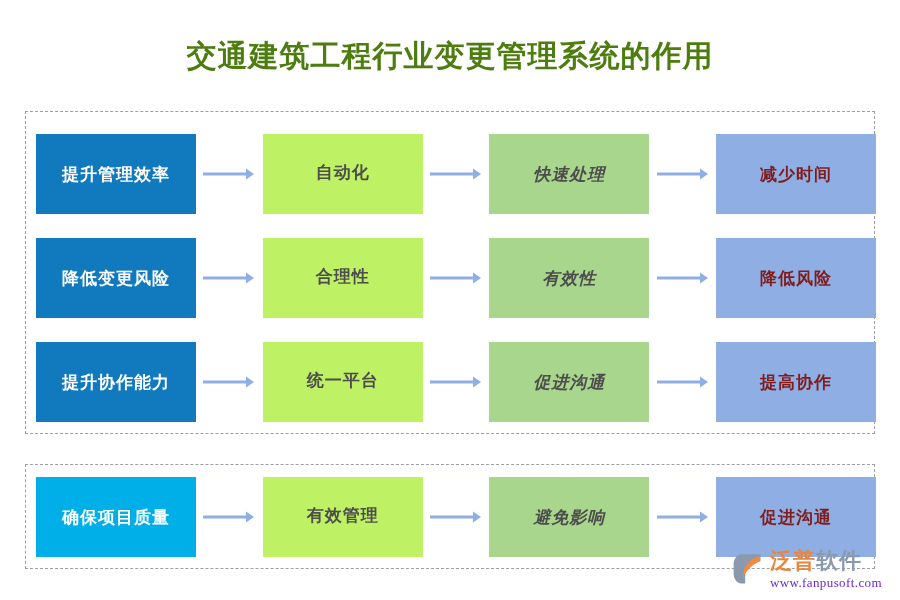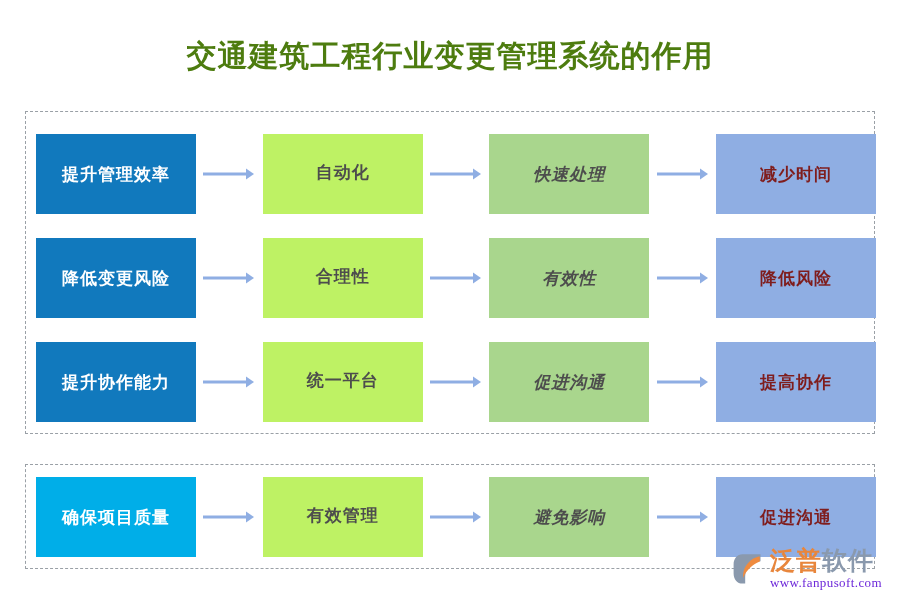--- a/index.html
+++ b/index.html
@@ -107,21 +107,21 @@
     height: 34px;
     margin-right: 4px;
     flex: 0 0 34px;
   }
   .brand-text {
     display: flex;
     flex-direction: column;
     justify-content: center;
   }
   .brand-name {
-    font-size: 25px;
+    font-size: 22px;
     font-weight: bold;
     line-height: 26px;
     letter-spacing: 1px;
   }
   .brand-name .ch-orange { color: #e8863c; }
   .brand-name .ch-gray   { color: #8a99ad; }
   .brand-url {
     font-size: 13px;
     color: #6d28d9;
     font-family: Liberation Serif, serif;

